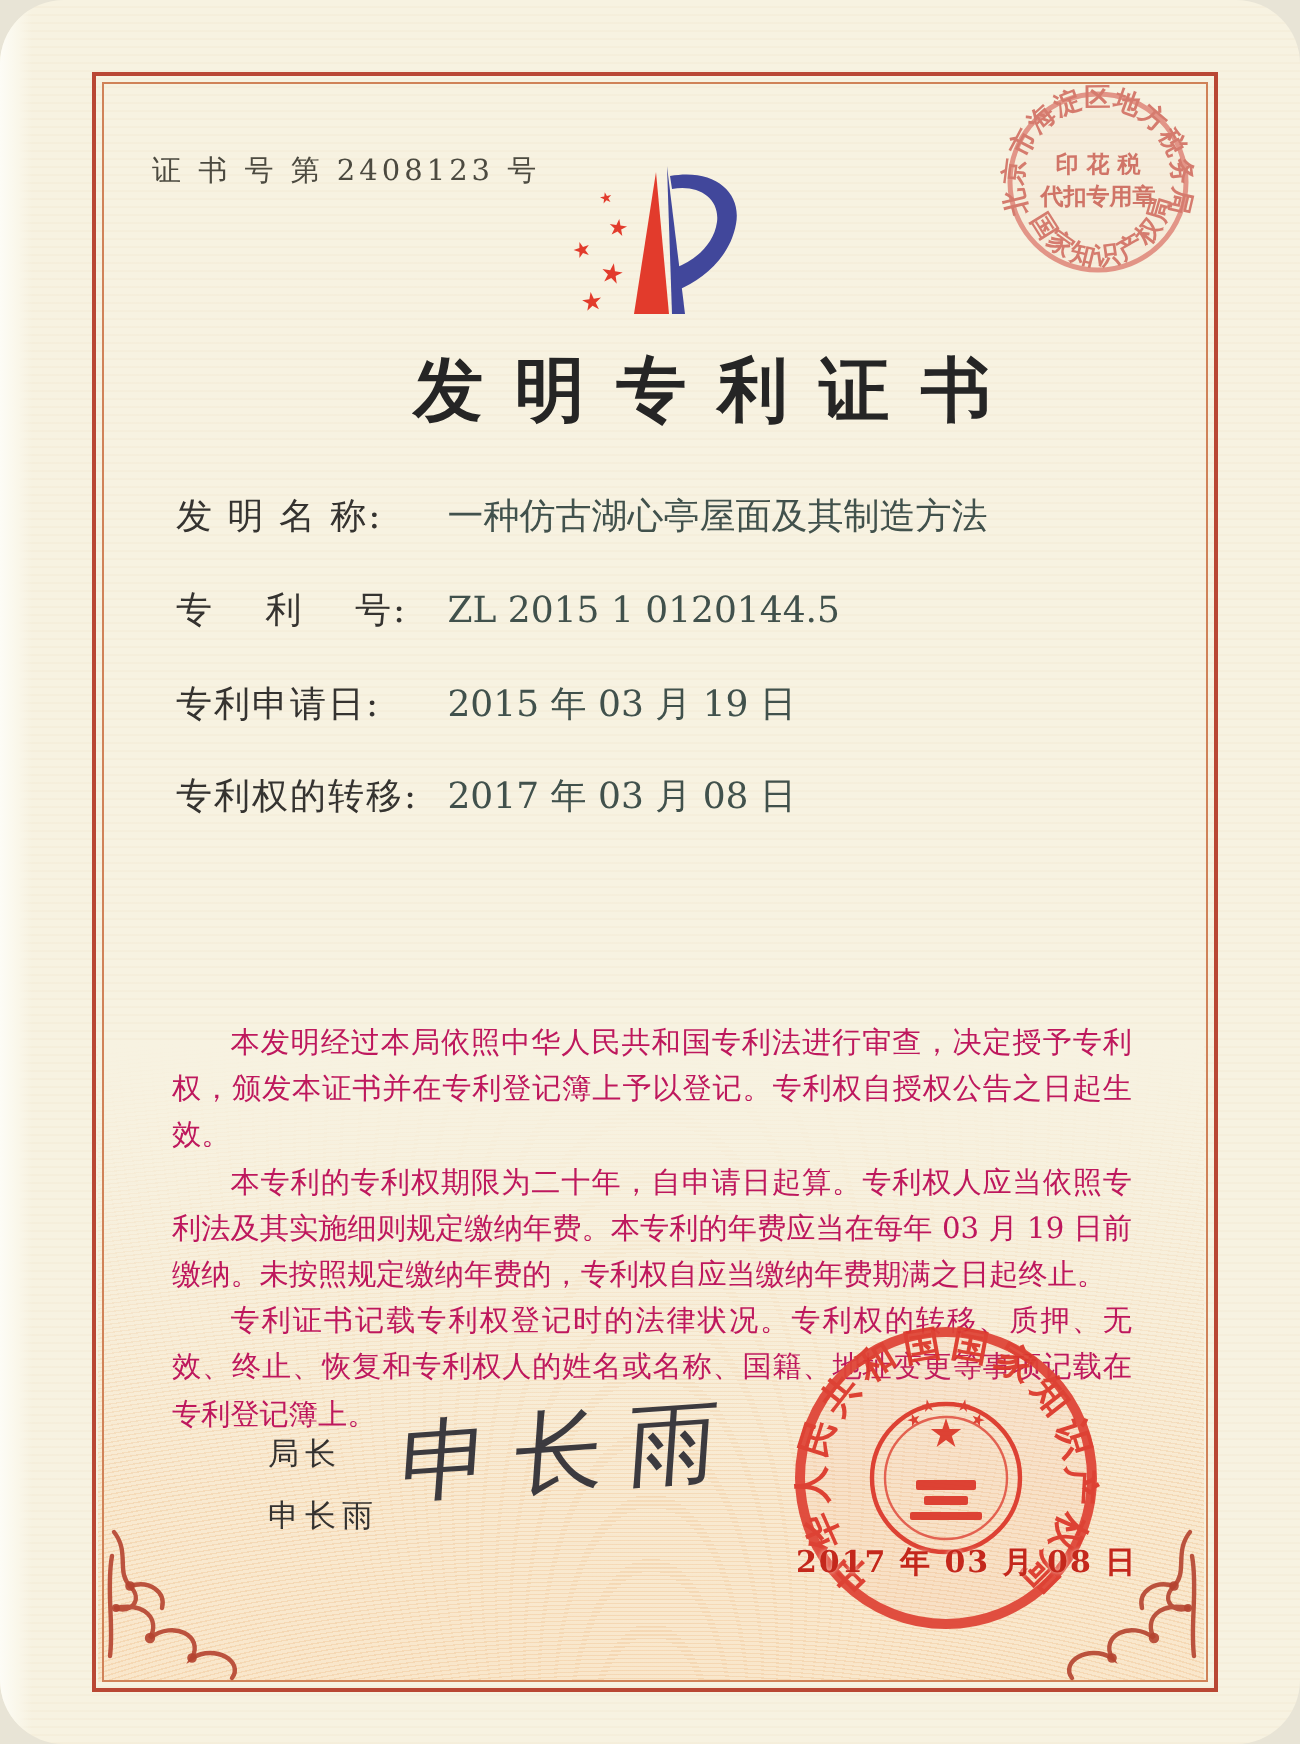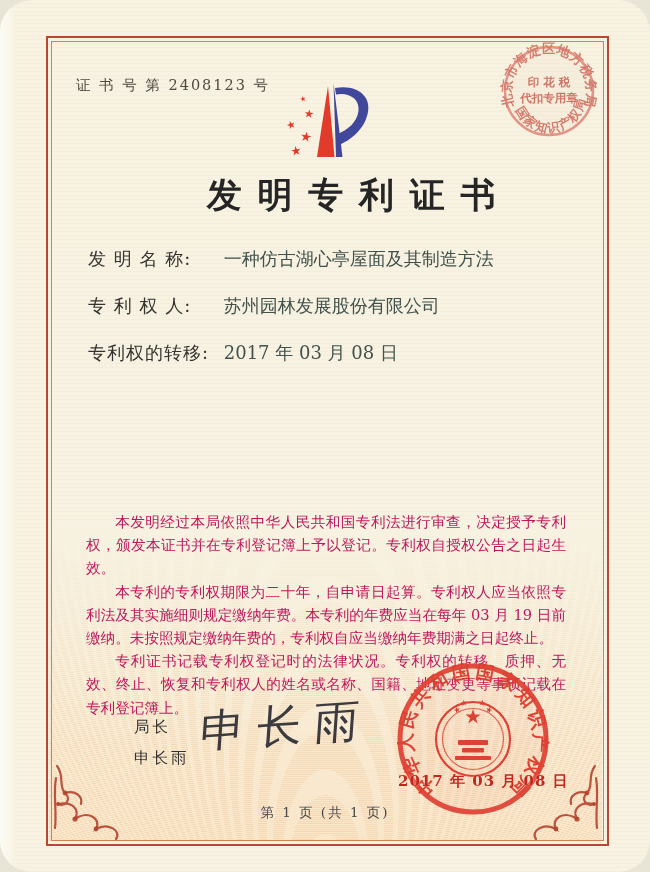--- a/index.html
+++ b/index.html
@@ -100,22 +100,26 @@
   </svg>
 
   <div class="title">发明专利证书</div>
 
   <div class="fields">
     <div class="field-row">
       <span class="field-label">发 明 名 称:</span>
       <span class="field-value">一种仿古湖心亭屋面及其制造方法</span>
     </div>
     <div class="field-row">
-      <span class="field-label">专 利 权 人:</span>
-      <span class="field-value">苏州园林发展股份有限公司</span>
+      <span class="field-label">专　 利　 号:</span>
+      <span class="field-value">ZL 2015 1 0120144.5</span>
+    </div>
+    <div class="field-row">
+      <span class="field-label">专利申请日:</span>
+      <span class="field-value">2015 年 03 月 19 日</span>
     </div>
     <div class="field-row">
       <span class="field-label">专利权的转移:</span>
       <span class="field-value">2017 年 03 月 08 日</span>
     </div>
   </div>
 
   <div class="paragraphs">
     <p>本发明经过本局依照中华人民共和国专利法进行审查，决定授予专利权，颁发本证书并在专利登记簿上予以登记。专利权自授权公告之日起生效。</p>
     <p>本专利的专利权期限为二十年，自申请日起算。专利权人应当依照专利法及其实施细则规定缴纳年费。本专利的年费应当在每年 03 月 19 日前缴纳。未按照规定缴纳年费的，专利权自应当缴纳年费期满之日起终止。</p>
@@ -192,14 +196,13 @@
       <path d="M16,41 C26,38 34,44 32,52"></path>
     </g>
     <g fill="#b5432f" opacity="0.9">
       <circle cx="16" cy="41" r="2.4"></circle>
       <circle cx="26" cy="67" r="2.6"></circle>
       <circle cx="47" cy="77" r="2.4"></circle>
       <circle cx="9" cy="52" r="2"></circle>
     </g>
   </svg>
 
-  <div class="footer">第 1 页 (共 1 页)</div>
 </div>
 
 </body></html>

